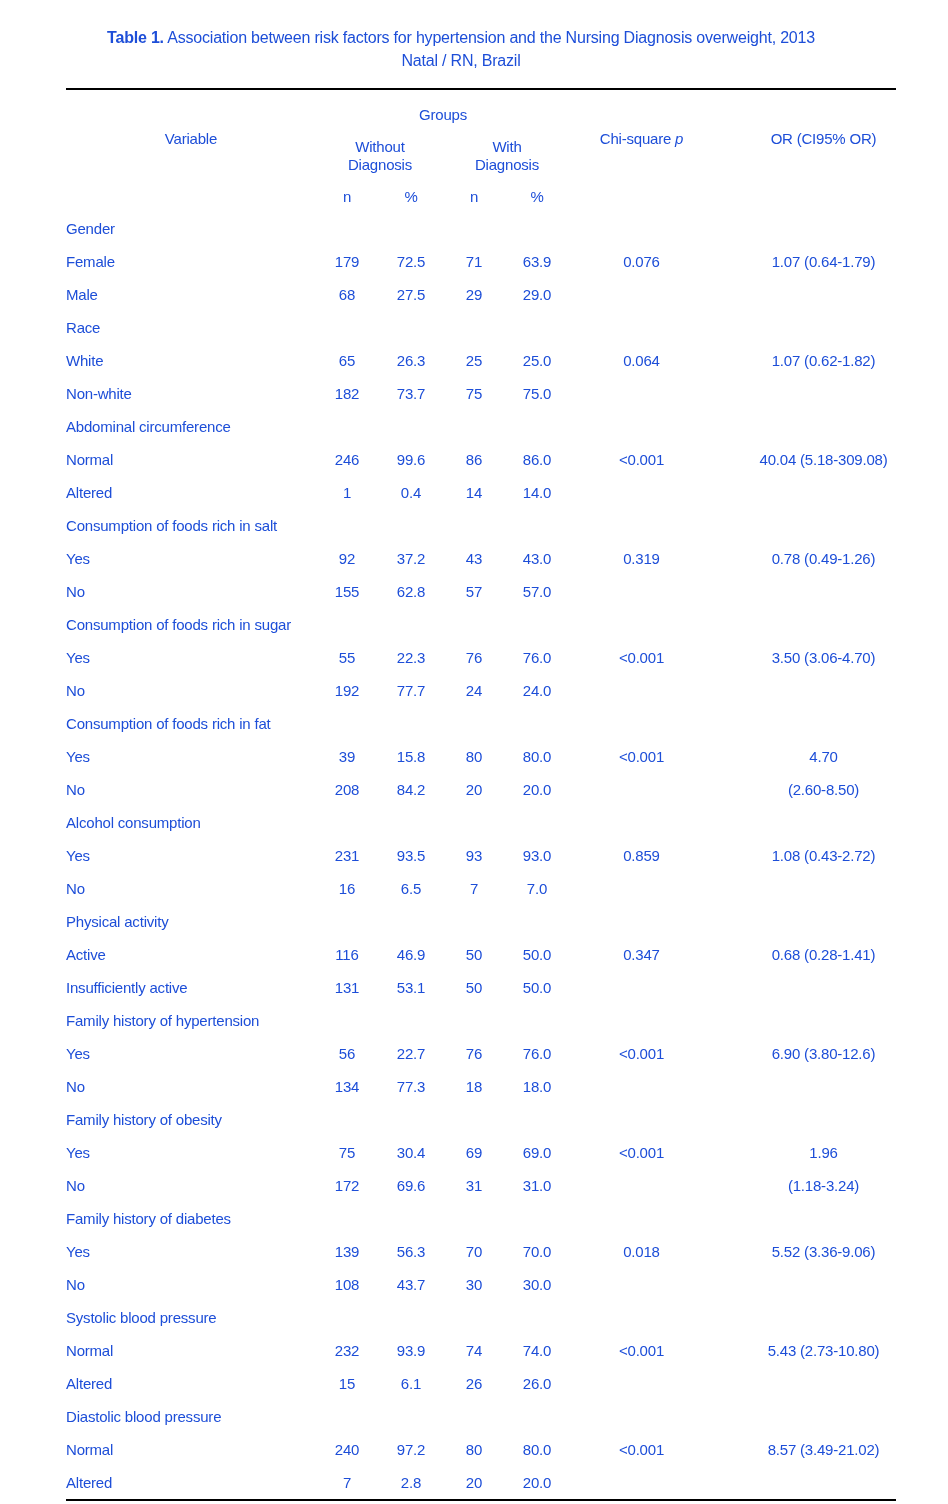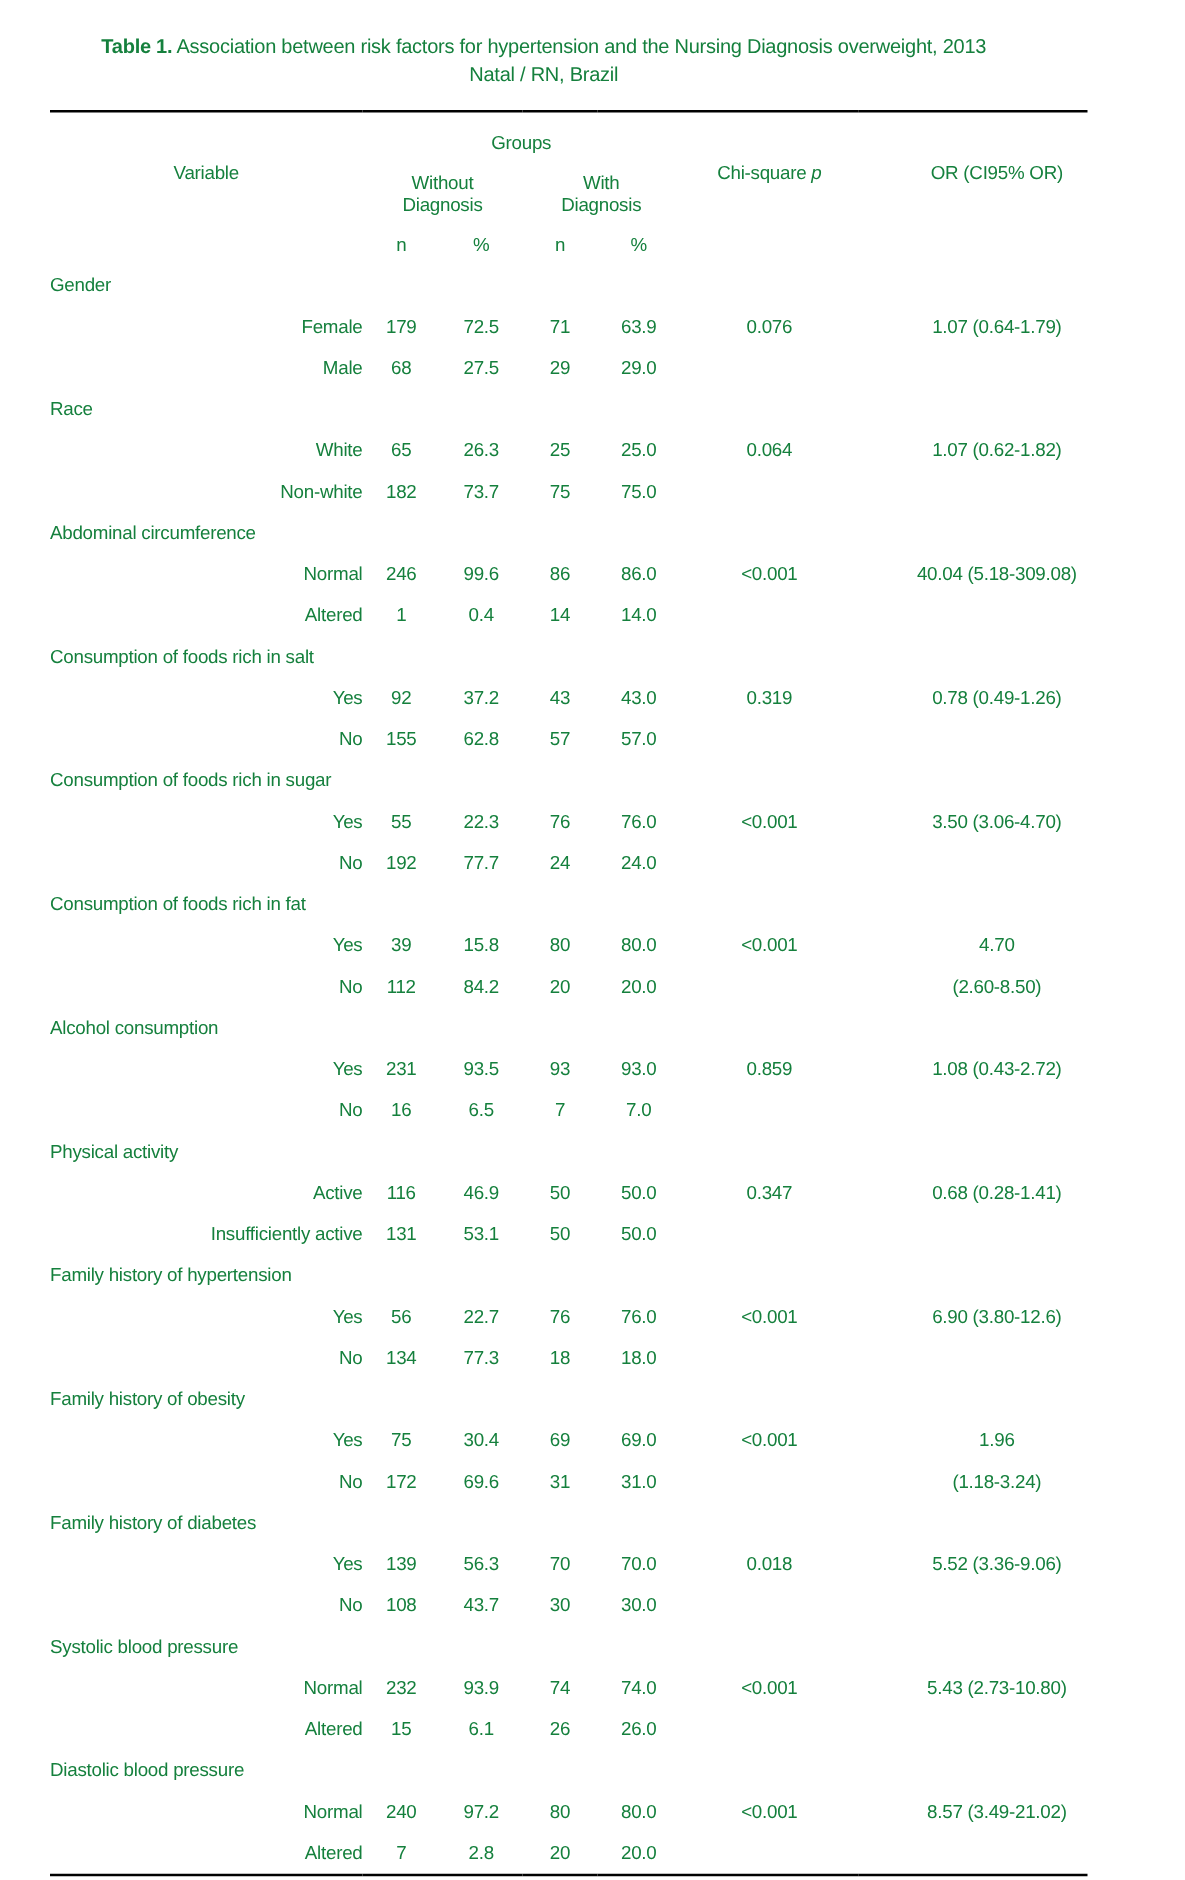--- a/index.html
+++ b/index.html
@@ -5,24 +5,25 @@
   html, body {
     margin: 0;
     padding: 0;
     background: #ffffff;
   }
   .page {
     position: relative;
     width: 870px;
     height: 1504px;
     background: #ffffff;
-    color: #15803d;
+    color: #1d4ed8;
     font-family: "Liberation Sans", sans-serif;
     letter-spacing: -0.2px;
     overflow: hidden;
+    padding-left: 26px;
   }
   .title {
     margin: 26px 62px 0 62px;
     text-align: center;
     font-size: 16px;
     line-height: 1.45;
   }
   .title b { letter-spacing: -0.2px; }
   .table-wrap {
     margin: 16px 40px 0 40px;
@@ -52,21 +53,21 @@
   tr.npct-row td { height: 32px; }
   .span-label { display: inline-block; max-width: 90px; }
   
   td.group-label {
     text-align: left;
     padding-left: 8px;
     height: 33px;
     margin-left: 24px;
   }
   td.item-label {
-    text-align: right;
+    text-align: left;
     padding-left: 64px;
     height: 33px;
   }
   td.num {
     text-align: center;
     height: 33px;
   }
 </style>
 </head>
 <body>
@@ -222,21 +223,21 @@
             <td class="item-label">Yes</td>
             <td class="num">39</td>
             <td class="num">15.8</td>
             <td class="num">80</td>
             <td class="num">80.0</td>
             <td class="num">&lt;0.001</td>
             <td class="num">4.70</td>
           </tr>
           <tr>
             <td class="item-label">No</td>
-            <td class="num">112</td>
+            <td class="num">208</td>
             <td class="num">84.2</td>
             <td class="num">20</td>
             <td class="num">20.0</td>
             <td class="num"></td>
             <td class="num">(2.60-8.50)</td>
           </tr>
           <tr>
             <td colspan="7" class="group-label">Alcohol consumption</td>
           </tr>
           <tr>

